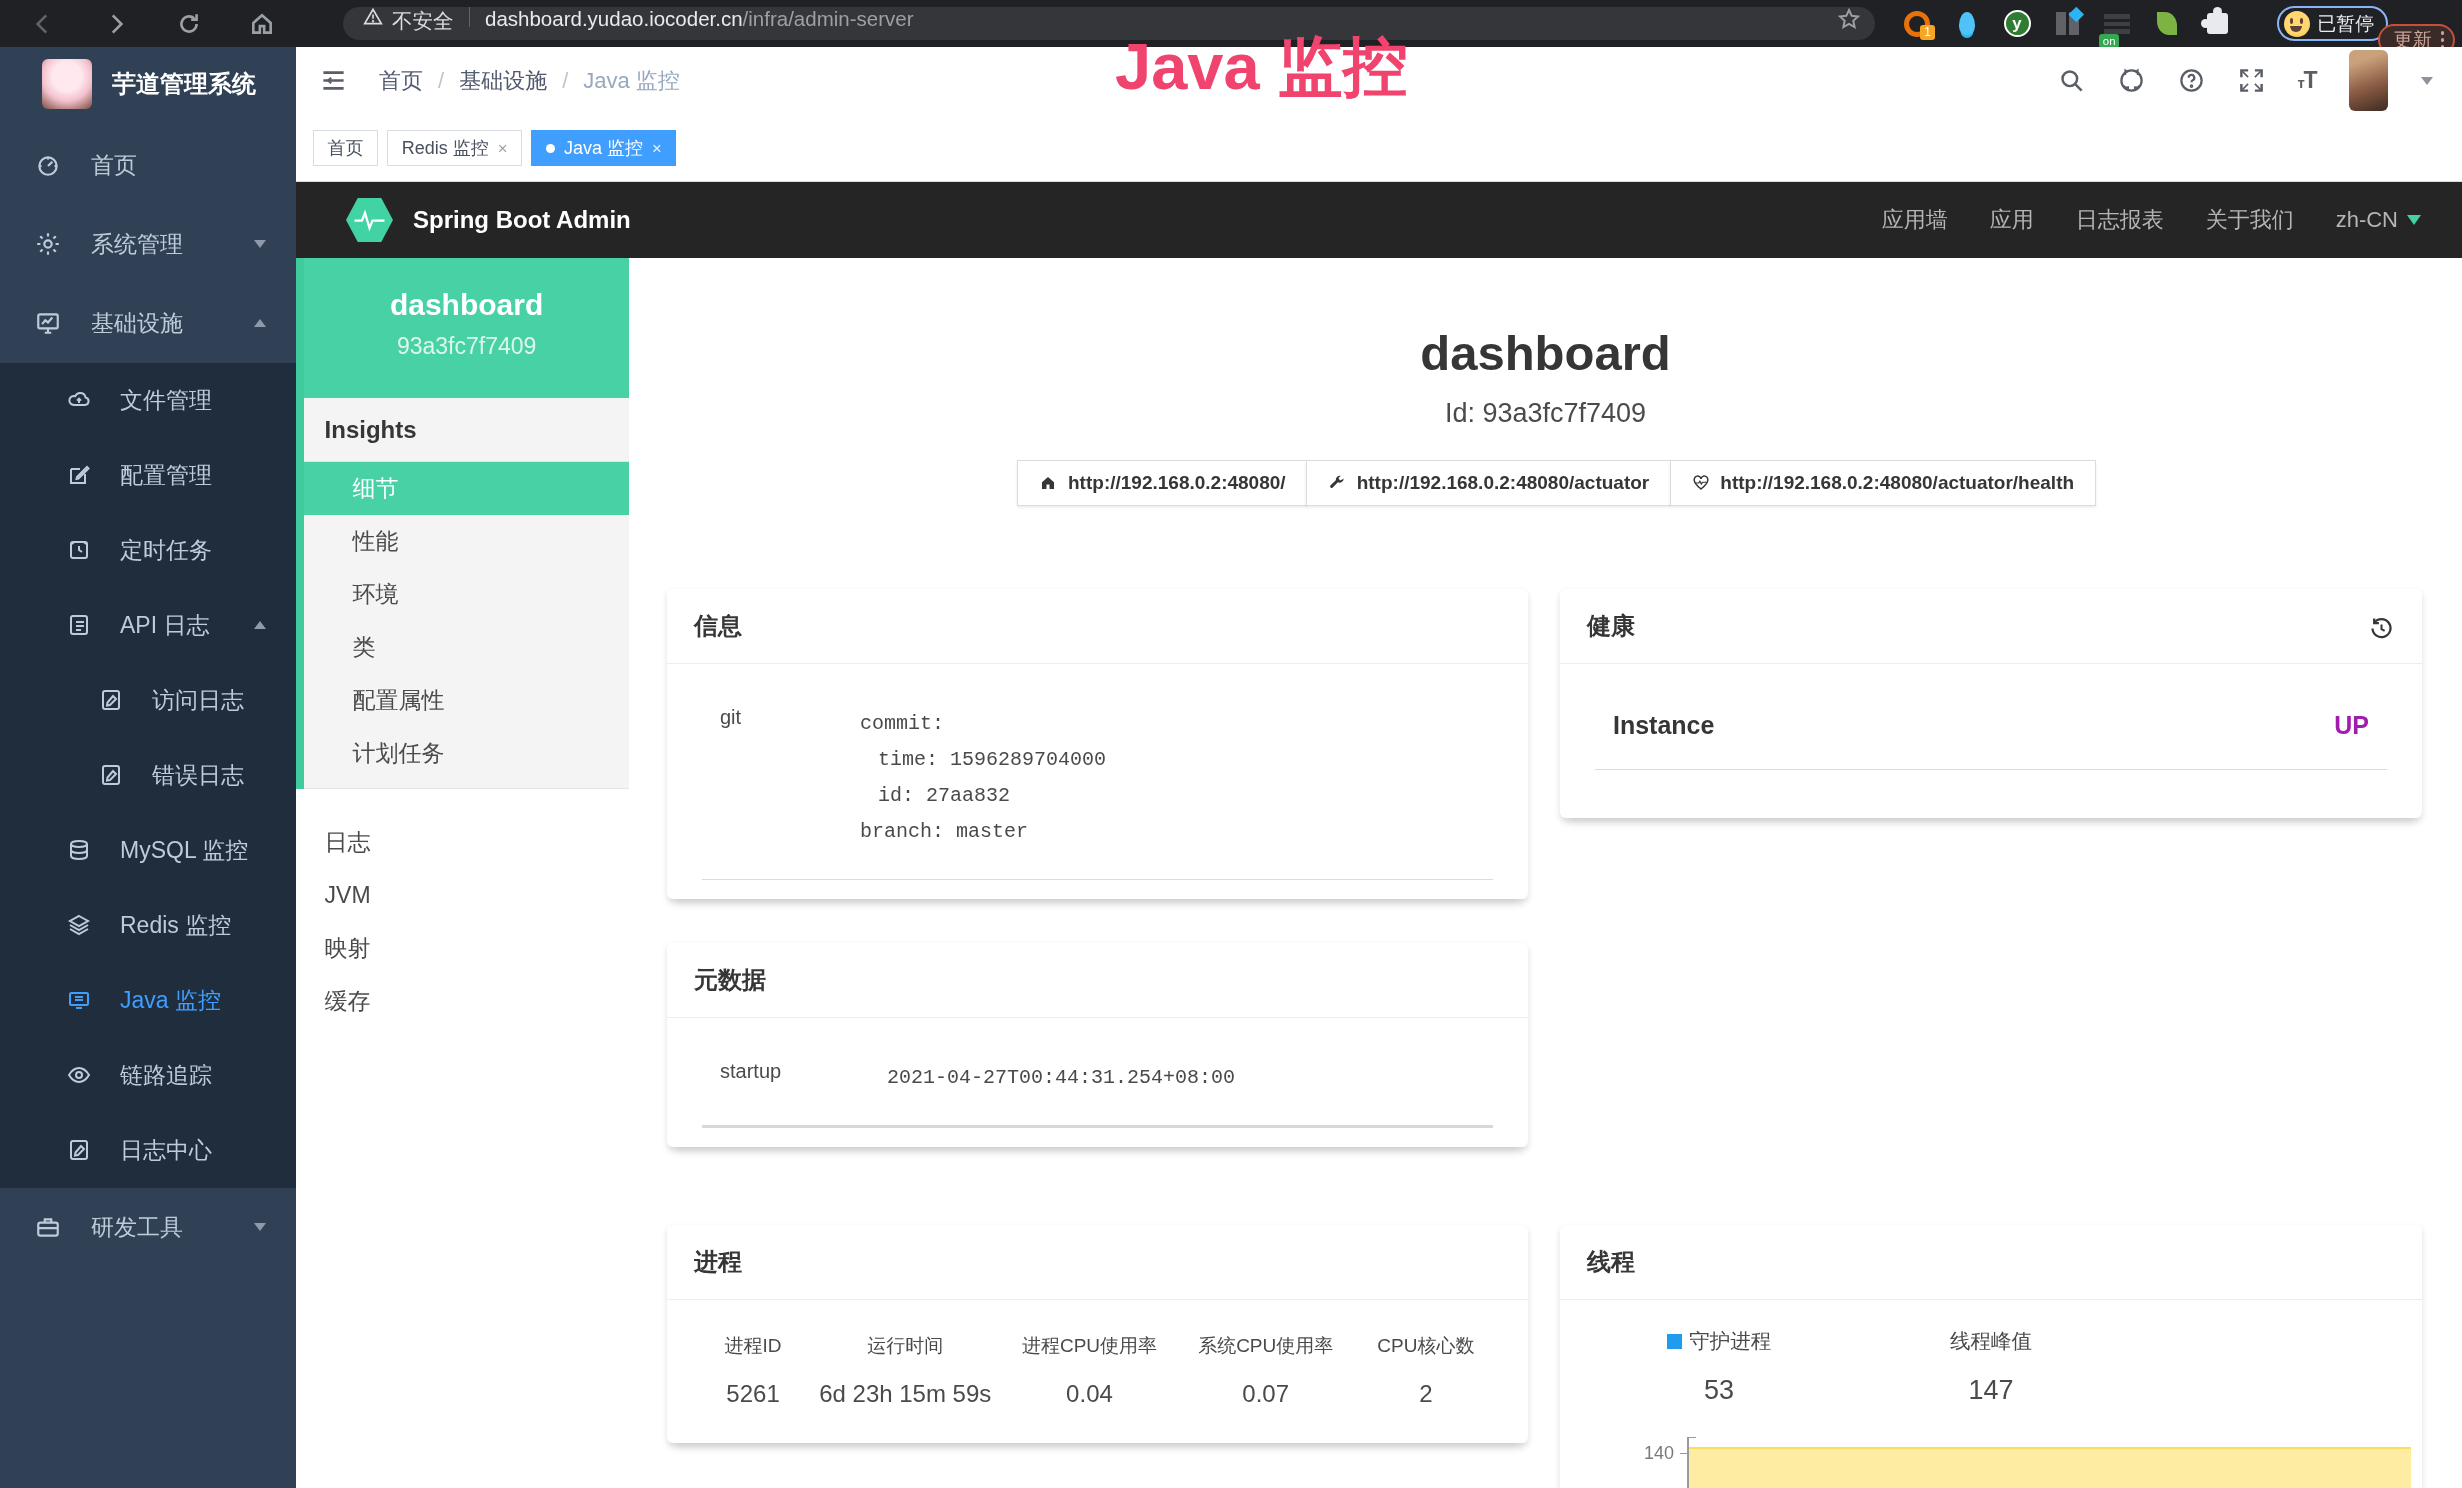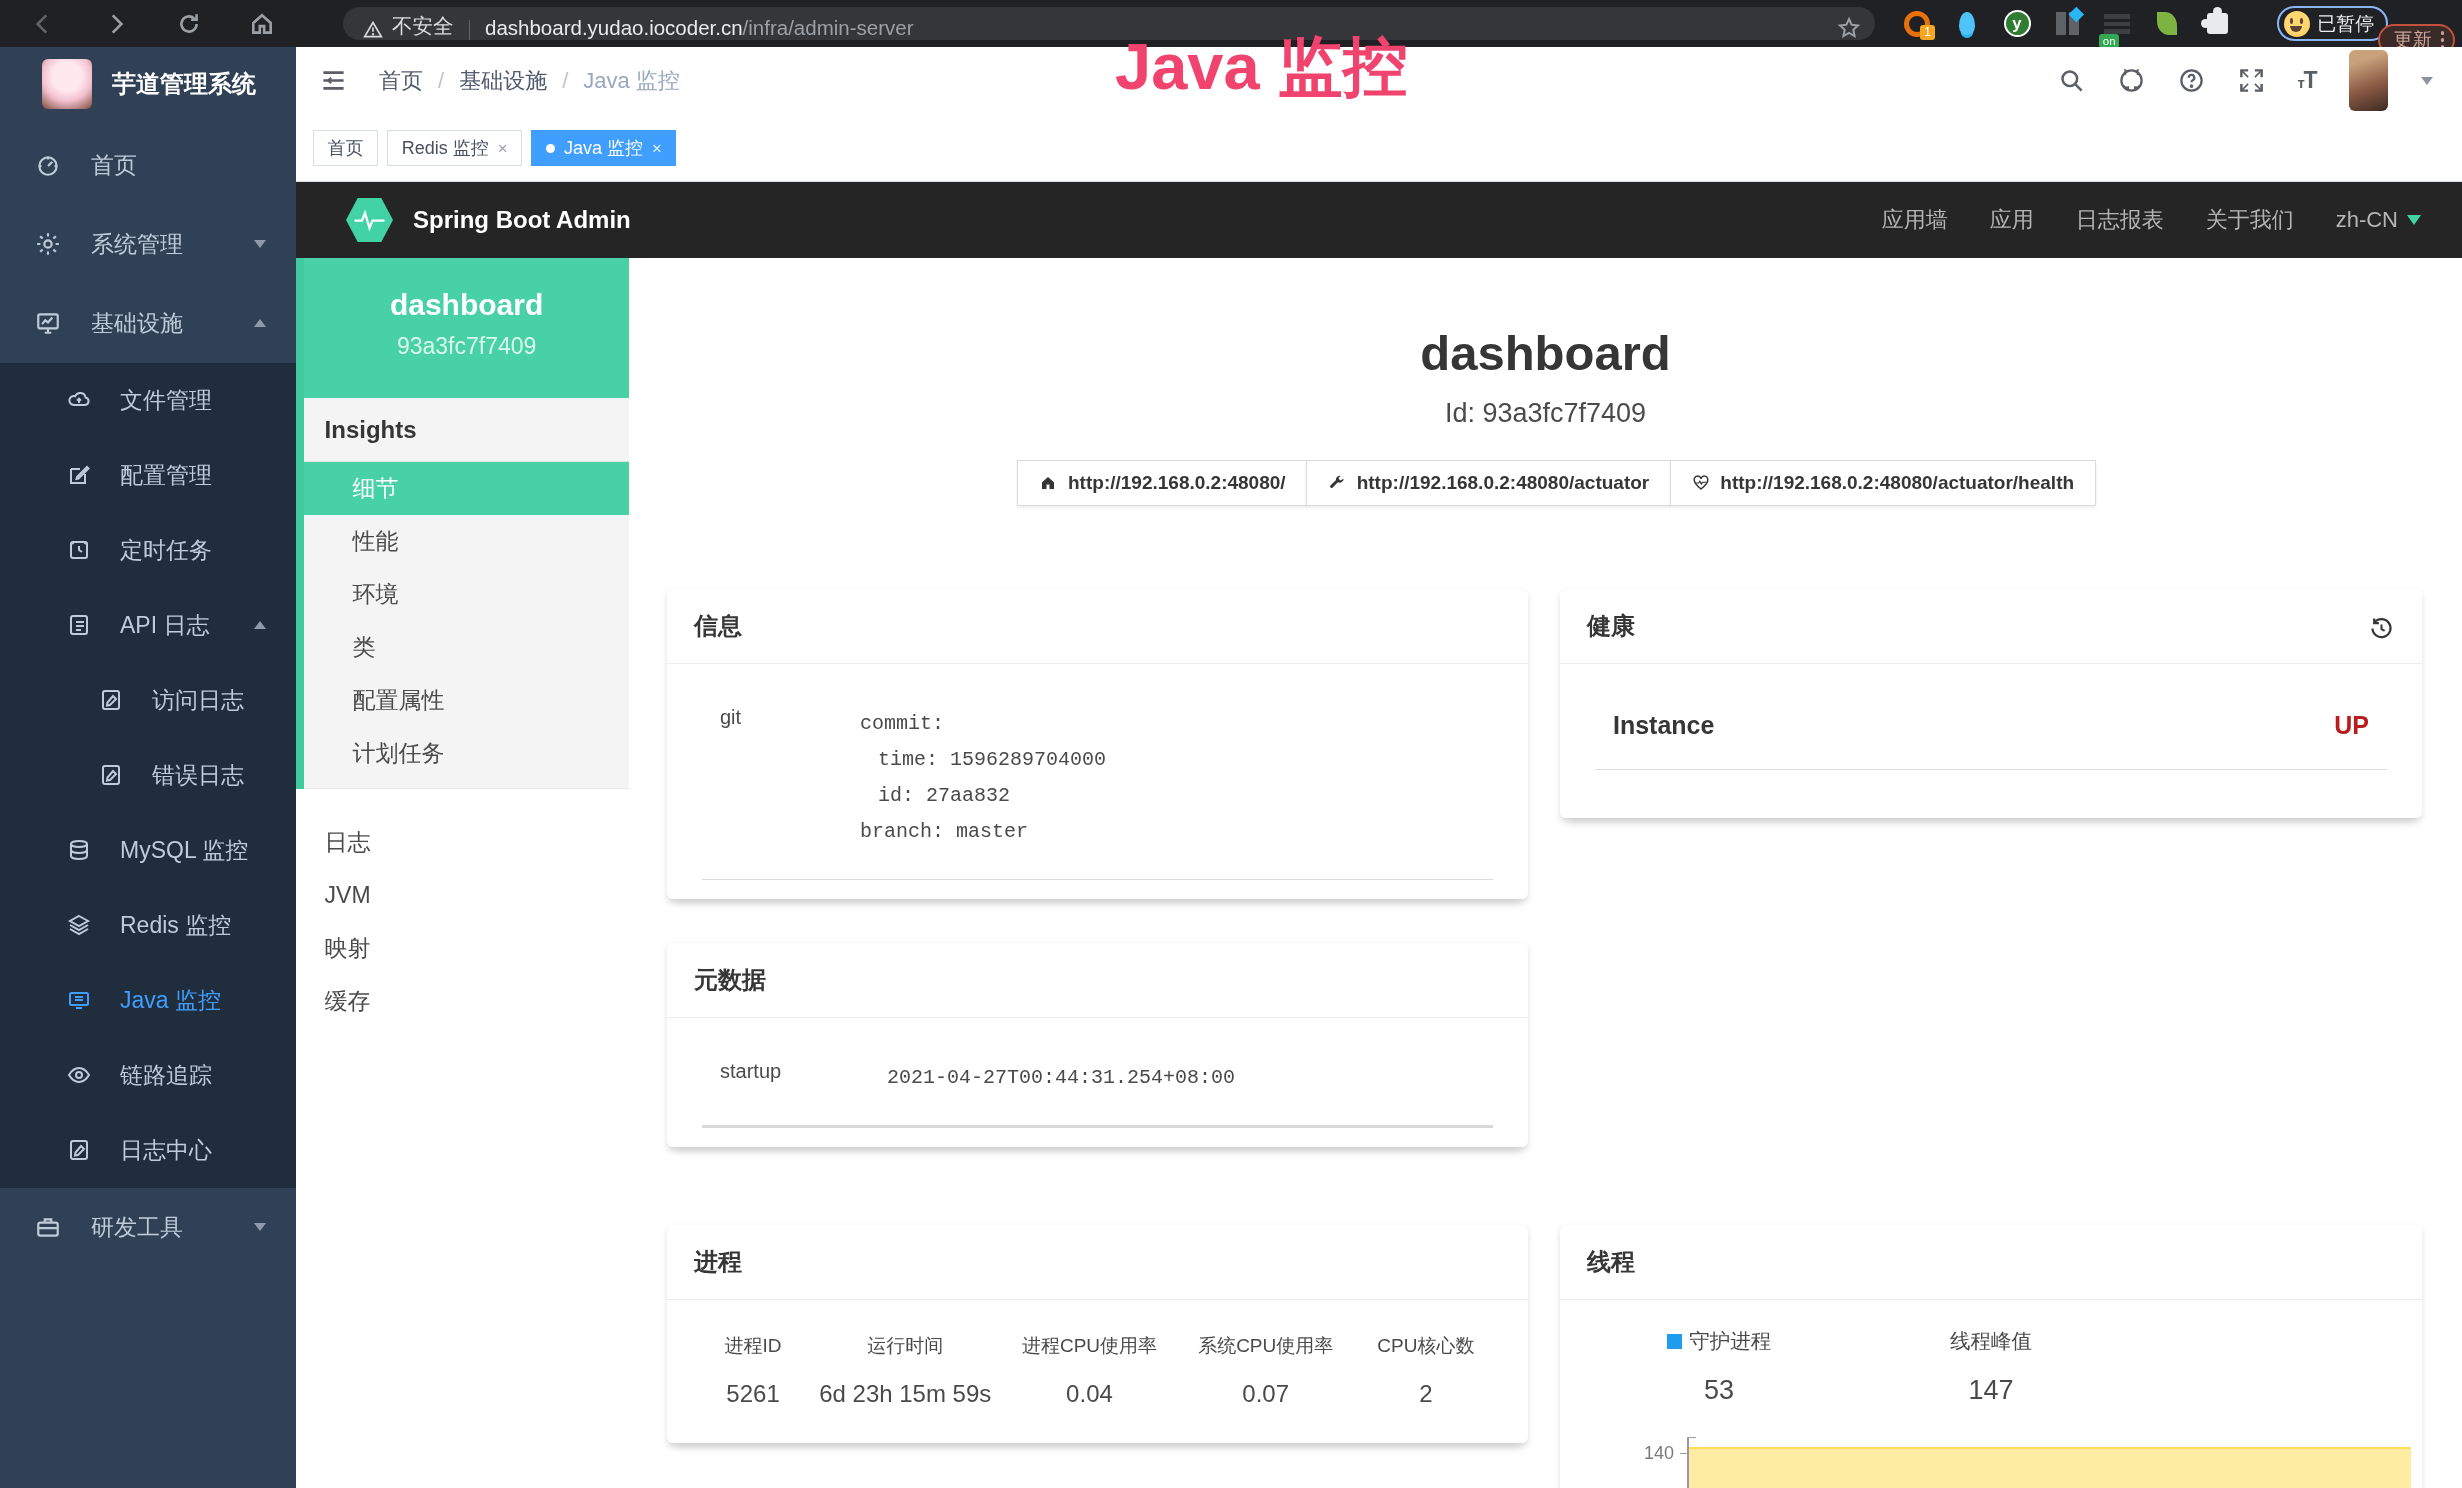--- a/index.html
+++ b/index.html
@@ -6,21 +6,21 @@
   html,body { width:2462px; height:1489px; }
   body { font-family:"Liberation Sans", sans-serif; }
   #root { position:relative; width:2462px; height:1489px; background:#fff; overflow:hidden; }
   svg { display:block; }
 
   
   .browser-bar { position:absolute; left:0; top:0; width:2462px; height:47px; background:#202124; display:flex; align-items:center; }
   .b-navicons { display:flex; align-items:center; gap:47px; margin-left:30px; }
   .b-ic { width:26px; height:26px; color:#9aa0a6; }
   .b-ic.dim { color:#5f6368; }
-  .omnibox { position:absolute; left:343px; top:6.8px; width:1532px; height:33px; background:#35363a; border-radius:16.7px; display:flex; align-items:flex-end; color:#e8eaed; }
+  .omnibox { position:absolute; left:343px; top:6.8px; width:1532px; height:33px; background:#35363a; border-radius:16.7px; display:flex; align-items:flex-start; color:#e8eaed; }
   .omni-warn { width:20px; height:20px; color:#dadce0; margin-left:20px; }
   .omni-sec { font-size:20.5px; color:#dadce0; margin-left:9px; }
   .omni-div { width:1.5px; height:20px; background:#5f6368; margin:0 15px; }
   .omni-host { font-size:20.5px; color:#e8eaed; }
   .omni-path { font-size:20.5px; color:#9aa0a6; }
   .omni-star { margin-left:auto; margin-right:13.7px; width:24px; height:24px; color:#9aa0a6; }
   .ext-row { position:absolute; left:1902px; top:0; height:47px; display:flex; align-items:center; gap:20px; }
   .ext { position:relative; width:30px; height:30px; display:flex; align-items:center; justify-content:center; }
   .ext-orange { width:26px; height:26px; border-radius:50%; border:5.3px solid #e8710a; }
   .ext-badge1 { position:absolute; right:-3px; bottom:-1.5px; background:#f5a623; color:#fff; font-size:12px; width:15px; height:15px; border-radius:3px; text-align:center; line-height:15px; }
@@ -122,21 +122,21 @@
   .card-head { display:flex; align-items:flex-end; justify-content:space-between; padding:21px 27px; font-size:24px; font-weight:bold; color:#363636; border-bottom:1.5px solid #ededed; }
   .hist-ic { width:27px; height:27px; color:#363636; }
   .kv { display:flex; padding:42px 53px 0 53px; font-size:20px; color:#4a4a4a; }
   .kv-label { width:140px; flex:none; }
   .kv-lines { line-height:36px;font-family:Liberation Mono, monospace; }
   .kv-lines .ind { padding-left:18px; }
   .rule { border-bottom:1.5px solid #dbdbdb; margin:29px 35px 0 35px; }
   .rule.thick { border-bottom:3px solid #d8d8d8; }
   .hrow { display:flex; justify-content:space-between; padding:47px 53px 0 53px; }
   .hname { font-size:25px; font-weight:bold; color:#363636; }
-  .hstatus { font-size:25px; font-weight:bold; color:#b91c1c; }
+  .hstatus { font-size:25px; font-weight:bold; color:#a21caf; }
   .ptable { padding:33px 30px 0 30px; }
   .prow { display:flex; text-align:center; }
   .prow > div:nth-child(1){ width:14%; } .prow > div:nth-child(2){ width:24%; }
   .prow > div:nth-child(3){ width:22%; } .prow > div:nth-child(4){ width:22%; }
   .prow > div:nth-child(5){ width:18%; }
   .phead { font-size:19px; color:#4a4a4a; }
   .pval { font-size:24px; color:#4a4a4a; margin-top:21px; }
   .legend { display:flex; padding:27px 23px 0 23px; }
   .lg-col { width:33.33%; text-align:center; }
   .lg-top { display:flex; align-items:center; justify-content:center; gap:7.6px; font-size:20.5px; color:#4a4a4a; }

